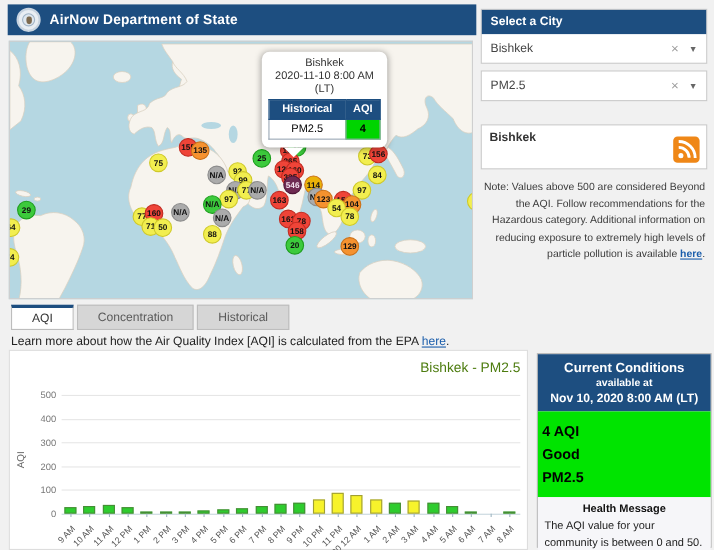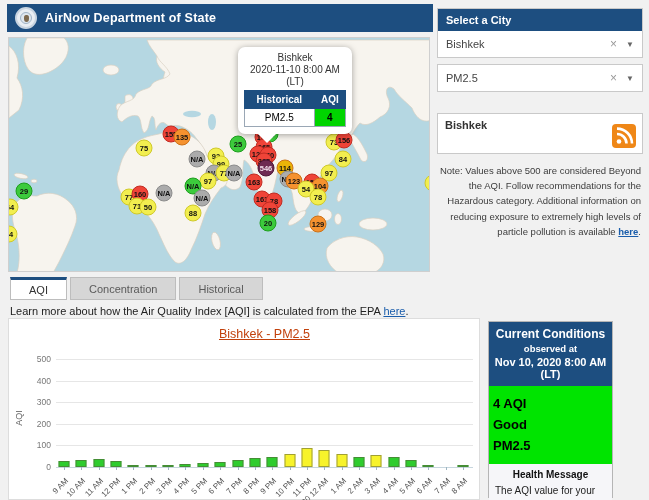--- a/index.html
+++ b/index.html
@@ -42,32 +42,32 @@
   .panel-value .val { flex:1; }
   .icon-x { color:#9a9a9a; font-size:12px; margin-right:9px; cursor:pointer; }
   .icon-caret { color:#666; font-size:8px; cursor:pointer; }
   .rss-box { position:absolute; left:437px; top:113px; width:206px; height:41px; background:#fff; border:1px solid #c9c9c9; padding:5px 7px; }
   .rss-city { font-size:11px; font-weight:bold; color:#333; }
   .rss-icon { position:absolute; right:6px; bottom:5px; width:24px; height:24px; background:#ef8717; border-radius:4px; cursor:pointer; }
   .note { position:absolute; left:437px; top:163px; width:204px; font-size:9.5px; color:#3c3c3c; line-height:1.6;text-align:right; }
 
   
   .chart-panel { position:absolute; left:8px; top:318px; width:472px; height:182px; background:#fff; border:1px solid #ddd; }
-  .chart-title { position:absolute; left:47px; width:417px; top:8px; text-align:center; font-size:12.5px; color:#c2410c;text-decoration:underline; }
+  .chart-title { position:absolute; left:47px; width:417px; top:8px; text-align:right; font-size:12.5px; color:#4d7c0f; }
   .plot { position:absolute; left:0; top:0; width:472px; height:182px; }
   .gridline { position:absolute; left:47px; width:417px; height:1px; background:#e6e6e6; }
   .ytick { position:absolute; width:38px; text-align:right; font-size:8.5px; color:#777; transform:translateY(-50%); left:4px; }
   .yaxis-label { position:absolute; left:2px; top:94px; font-size:9px; color:#666; transform:rotate(-90deg); transform-origin:center; }
   .xbase { position:absolute; left:47px; width:417px; top:148px; height:1px; background:#c7d6de; }
   .bar { position:absolute; width:11px; border:1px solid rgba(90,90,60,.55); transform:translateX(-50%); }
   .xtick { position:absolute; top:148px; width:1px; height:3px; background:#9fb6c2; }
   .xlabel { position:absolute; font-size:8px; color:#555; white-space:nowrap; transform:translateX(-100%) rotate(-45deg); transform-origin:100% 50%; }
 
   
-  .cc { position:absolute; left:488px; top:321px; width:125px; height:177px; border:1px solid #b5b5b5; background:#fff; }
+  .cc { position:absolute; left:488px; top:321px; width:159px; height:177px; border:1px solid #b5b5b5; background:#fff; }
   .cc-head { background:#1d4e80; color:#fff; text-align:center; padding:5px 4px 6px; }
   .cc-head .t1 { font-size:12px; font-weight:bold; }
   .cc-head .t2 { font-size:9.5px; font-weight:bold; margin-top:2px; }
   .cc-head .t3 { font-size:11px; font-weight:bold; margin-top:2px; }
   .cc-aqi { background:#00e400; text-align:left; padding:8px 4px; color:#000; }
   .cc-aqi div { font-size:13px; font-weight:bold; line-height:1.6; }
   .cc-health { background:#f6f6f9; padding:5px 6px; }
   .cc-health .ht { text-align:center; font-size:10px; font-weight:bold; color:#111; margin-bottom:3px; }
   .cc-health .hb { font-size:10px; color:#222; line-height:1.5; }
 </style>
@@ -327,21 +327,21 @@
         <div class="xlabel" style="left: 439.7px; top: 156px;">7 AM</div>
         <div class="bar" style="left: 454.05px; height: 2px; top: 146px; background: rgb(46, 204, 46);"></div>
         <div class="xtick" style="left: 454.05px;"></div>
         <div class="xlabel" style="left: 457.05px; top: 156px;">8 AM</div>
       </div>
   </div>
 
   <div class="cc">
     <div class="cc-head">
       <div class="t1">Current Conditions</div>
-      <div class="t2">observed at</div>
+      <div class="t2">available at</div>
       <div class="t3">Nov 10, 2020 8:00 AM (LT)</div>
     </div>
     <div class="cc-aqi" id="cc-aqi" style="background: rgb(0, 228, 0);">
       <div>4 AQI</div>
       <div>Good</div>
       <div>PM2.5</div>
     </div>
     <div class="cc-health">
       <div class="ht">Health Message</div>
       <div class="hb">The AQI value for your community is between 0 and 50. Air quality is satisfactory and poses little or no health risk.</div>

